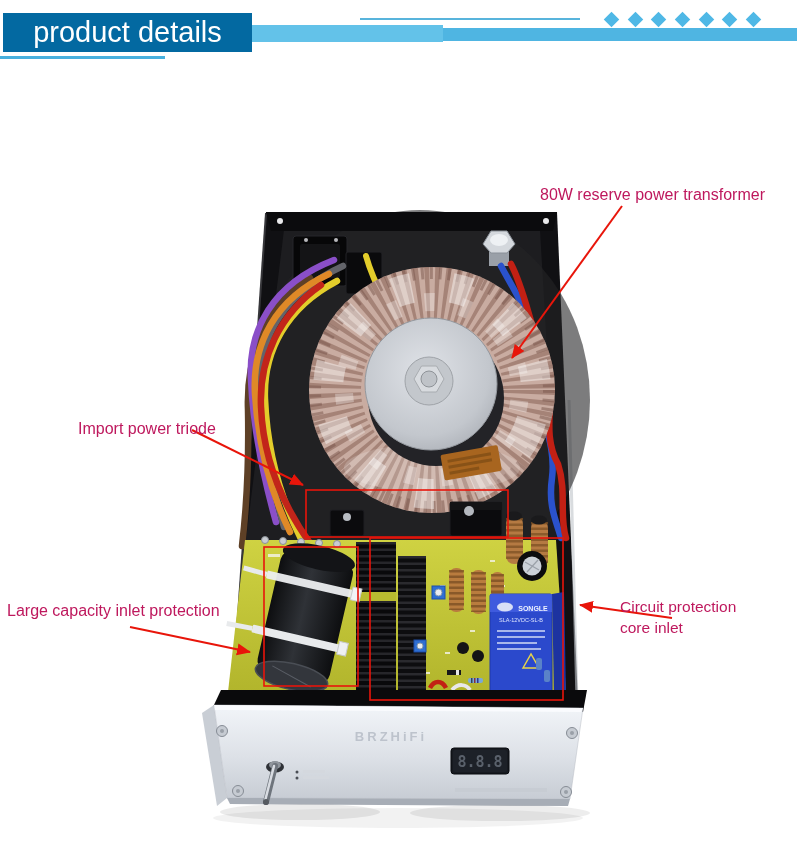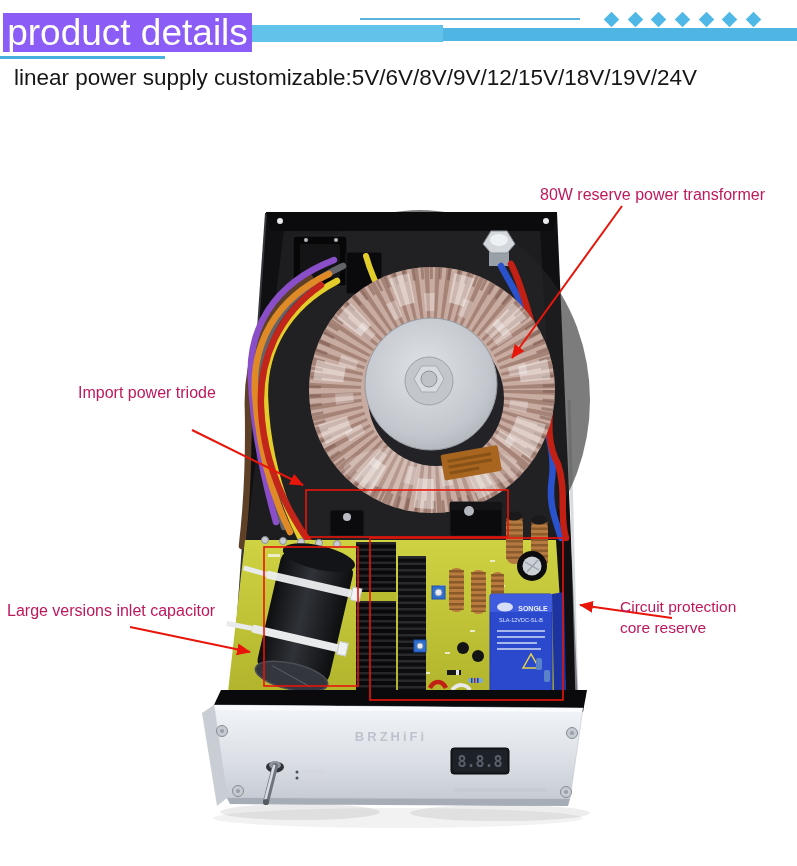--- a/index.html
+++ b/index.html
@@ -1,32 +1,32 @@
 <!DOCTYPE html>
 <html><head>
 <meta charset="utf-8">
 <style>
   html,body{margin:0;padding:0;}
   body{width:797px;height:866px;position:relative;background:#ffffff;overflow:hidden;
        font-family:"Liberation Sans",sans-serif;}
   .abs{position:absolute;}
   
-  .ribbon{left:3px;top:13px;width:249px;height:39px;background:#8b5cf6;color:#fff;
-          display:flex;align-items:center;justify-content:center;font-size:37px;}
+  .ribbon{left:3px;top:13px;width:249px;height:39px;background:#0369a1;color:#fff;
+          display:flex;align-items:center;justify-content:center;font-size:29px;}
   .ribbon-underline{left:0;top:56px;width:165px;height:3px;background:#48B0DE;}
   .bar-light{left:252px;top:25px;width:191px;height:17px;background:#63C2E9;}
   .bar-long{left:443px;top:28px;width:354px;height:13px;background:#4FB5E2;}
   .thin-line{left:360px;top:18px;width:220px;height:2px;background:#58B4DC;}
   .diamond{width:11px;height:11px;background:#4FB8E6;transform:rotate(45deg);top:14px;}
   
   .desc{left:14px;top:62px;color:#161616;font-size:22.5px;line-height:32px;white-space:nowrap;}
   
   .lbl{color:#be185d;font-size:16px;white-space:nowrap;}
   .lbl-transformer{left:540px;top:186px;}
-  .lbl-triode{left:78px;top:384px;}
+  .lbl-triode{left:78px;top:420px;}
   .lbl-capacitor{left:7px;top:602px;}
   .lbl-protection{left:620px;top:596px;font-size:15.5px;line-height:21px;}
   svg text{font-family:"Liberation Sans",sans-serif;}
   .seg{font-family:"DejaVu Sans Mono",monospace;font-weight:bold;}
 </style>
 </head>
 <body>
 
 <div class="abs ribbon">
   <span>product details</span>
@@ -37,21 +37,20 @@
 <div class="abs thin-line"></div>
 <div class="abs diamond" style="left:606px"></div>
 <div class="abs diamond" style="left:630px"></div>
 <div class="abs diamond" style="left:653px"></div>
 <div class="abs diamond" style="left:677px"></div>
 <div class="abs diamond" style="left:701px"></div>
 <div class="abs diamond" style="left:724px"></div>
 <div class="abs diamond" style="left:748px"></div>
 
 <div class="abs desc">
-  <div>linear power supply customizable:5V/6V/8V/9V/12/15V/18V/19V/24V</div>
 </div>
 
 <svg class="abs" style="left:0;top:0" width="797" height="866" viewBox="0 0 797 866">
   <defs>
     <radialGradient id="discGrad" cx="45%" cy="40%" r="70%">
       <stop offset="0%" stop-color="#dfe2e7"></stop>
         <stop offset="70%" stop-color="#c3c7cd"></stop>
         <stop offset="100%" stop-color="#a8acb3"></stop>
     </radialGradient>
     <linearGradient id="pcbGrad" x1="0" y1="0" x2="0" y2="1">
@@ -294,17 +293,17 @@
     <rect x="370" y="538" width="193" height="162" stroke-width="1.6"></rect>
     <line x1="622" y1="206" x2="512" y2="358" stroke-width="2" marker-end="url(#arrowhead)"></line>
     <line x1="192" y1="430" x2="303" y2="485" stroke-width="2" marker-end="url(#arrowhead)"></line>
     <line x1="130" y1="627" x2="250" y2="652" stroke-width="2" marker-end="url(#arrowhead)"></line>
     <line x1="672" y1="618" x2="580" y2="605" stroke-width="2" marker-end="url(#arrowhead)"></line>
   </g>
 </svg>
 
 <div class="abs lbl lbl-transformer">80W reserve power transformer</div>
 <div class="abs lbl lbl-triode">Import power triode</div>
-<div class="abs lbl lbl-capacitor">Large versions inlet capacitor</div>
+<div class="abs lbl lbl-capacitor">Large capacity inlet protection</div>
 <div class="abs lbl lbl-protection">
   <div>Circuit protection</div>
-  <div>core reserve</div>
+  <div>core inlet</div>
 </div>
 
 </body></html>

